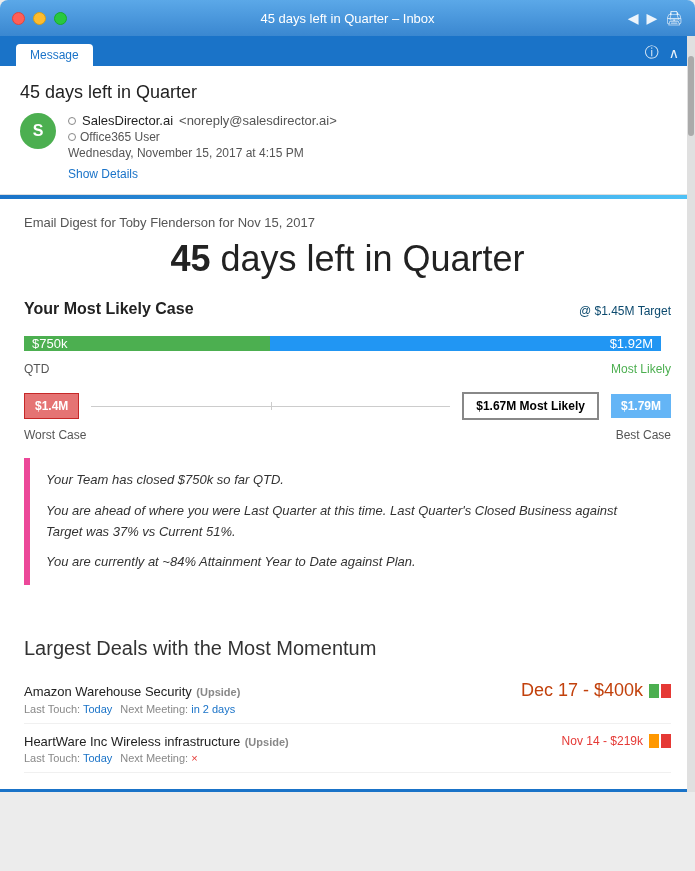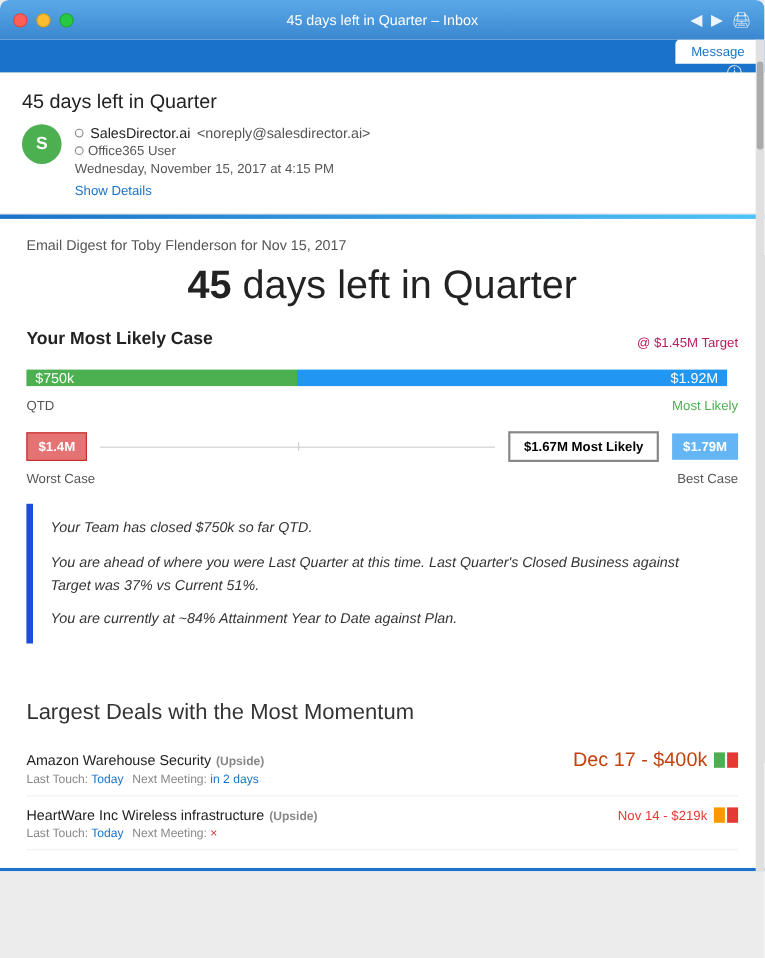--- a/index.html
+++ b/index.html
@@ -50,25 +50,24 @@
     }
     .tb-icon {
       color: white;
       font-size: 14px;
       opacity: 0.9;
     }
 
     
     .tab-bar {
       background: #1a73c8;
-      padding: 0 0;
+      padding: 0 16px;
       display: flex;
       align-items: flex-end;
       height: 30px;
-      flex-direction: column;
     }
     .tab-item {
       background: white;
       padding: 4px 14px;
       font-size: 12px;
       border-radius: 4px 4px 0 0;
       color: #1a73c8;
       font-weight: 500;
       margin-right: 4px;
     }
@@ -287,21 +286,21 @@
     }
     .pred-labels {
       display: flex;
       justify-content: space-between;
       font-size: 12px;
       color: #555;
     }
 
     
     .text-block {
-      border-left: 6px solid #1d4ed8;
+      border-left: 6px solid #ec4899;
       padding: 12px 16px;
       margin: 16px 0;
       background: white;
     }
     .text-block p {
       font-size: 13px;
       color: #333;
       font-style: italic;
       line-height: 1.6;
       margin-bottom: 10px;
@@ -433,21 +432,21 @@
 
       <div class="digest-label">Email Digest for Toby Flenderson for Nov 15, 2017</div>
 
       <div class="main-headline">
         <strong>45</strong><span> days left in Quarter</span>
       </div>
 
       <div>
         <div style="display:flex; justify-content:space-between; align-items:center; margin-bottom:6px;">
           <span class="section-title">Your Most Likely Case</span>
-          <span style="font-size:12px;color:#be185d;">@ $1.45M Target</span>
+          <span style="font-size:12px;color:#0c4a6e;">@ $1.45M Target</span>
         </div>
         <div class="progress-bar-wrap">
           <div class="progress-green">
             <span>$750k</span>
           </div>
           <div class="progress-blue">
             <span>$1.92M</span>
           </div>
           <div class="progress-gray"></div>
         </div>

